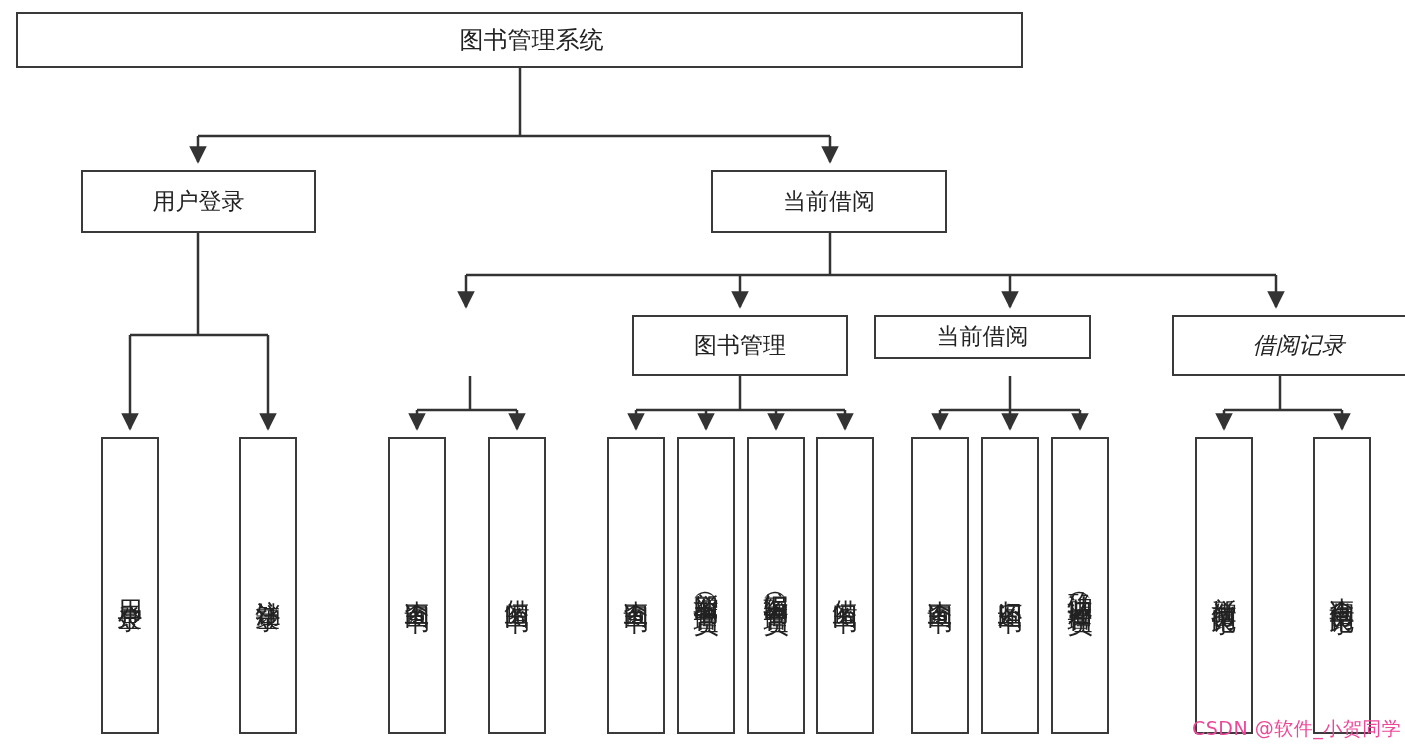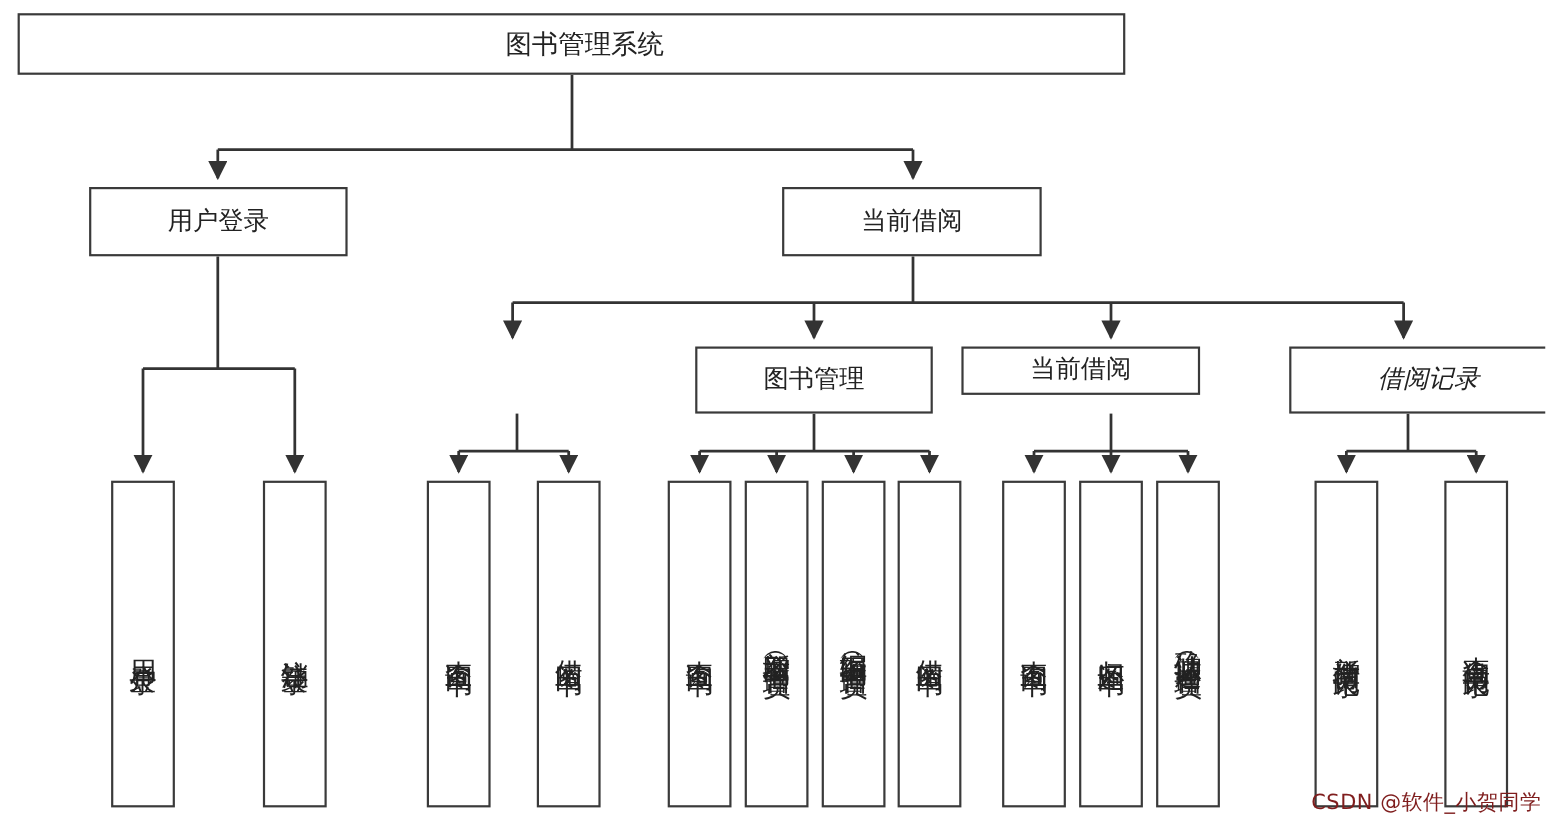--- a/index.html
+++ b/index.html
@@ -56,21 +56,21 @@
   }
   .node.vert .label {
     writing-mode: vertical-rl;
     text-orientation: upright;
     font-size: 25px;
     letter-spacing: 3px;
     line-height: 1;
   }
   .watermark {
     position: absolute;
-    color: #7f1d1d;
+    color: #ec4899;
     font-size: 19px;
     letter-spacing: 0.5px;
     white-space: nowrap;
     user-select: none;
   }
 </style>
 </head>
 <body>
 
 <div id="canvas">

